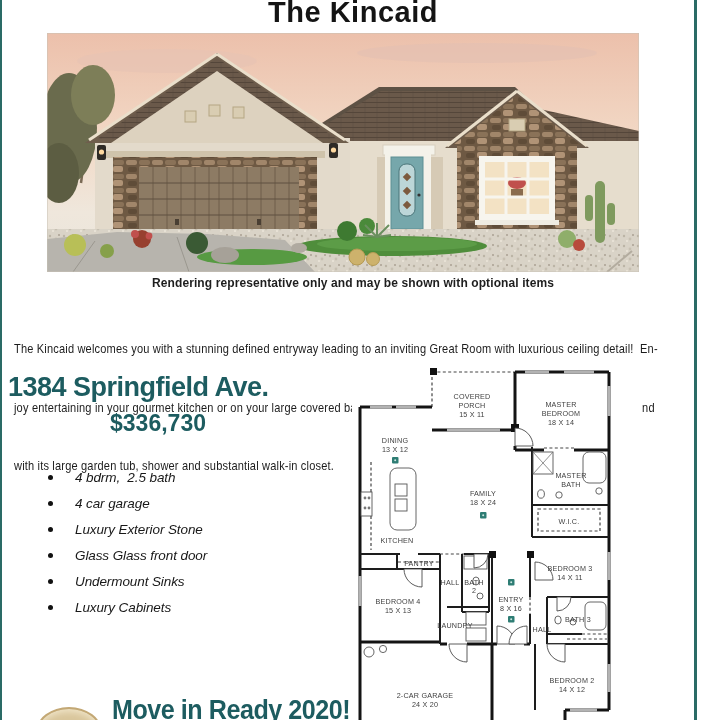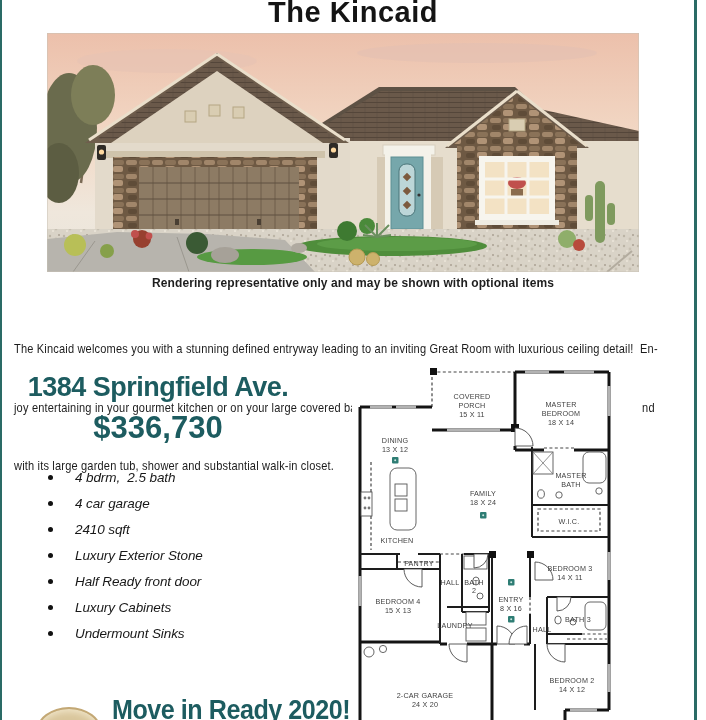--- a/index.html
+++ b/index.html
@@ -18,26 +18,26 @@
   .caption{
     position:absolute;top:276px;left:0;width:706px;text-align:center;
     font-size:12px;font-weight:bold;color:#1e1e1e;letter-spacing:.1px;
   }
   .desc{
     position:absolute;top:300px;left:14px;width:800px;
     font-size:13px;color:#1c1c1c;line-height:19.5px;white-space:pre-wrap;
     transform:scaleX(.85);transform-origin:left top;letter-spacing:.2px;
   }
   .addr{
-    position:absolute;top:372px;left:8px;width:300px;text-align:center;
+    position:absolute;top:372px;left:8px;width:300px;text-align:left;
     font-size:27px;font-weight:bold;color:#1d5c60;letter-spacing:-.5px;
   }
   .price{
     position:absolute;top:410px;left:8px;width:300px;text-align:center;
-    font-size:31px;font-weight:bold;color:#1d5c60;
+    font-size:23px;font-weight:bold;color:#1d5c60;
   }
   .features{
     position:absolute;top:452px;left:36px;margin:12px;padding:0;list-style:none;font-style:italic;
   }
   .features li{
     height:26px;display:flex;align-items:center;
     font-size:13.5px;color:#181818;white-space:pre-wrap;letter-spacing:-.1px;
   }
   .features .dot{
     width:5px;height:5px;border-radius:50%;background:#111;
@@ -243,25 +243,24 @@
   <div>joy entertaining in your gourmet kitchen or on your large covered back patio.  The lavish Master Suite will leave you spellbound</div>
   <div>with its large garden tub, shower and substantial walk-in closet.</div>
 </div>
 
 <div class="addr">1384 Springfield Ave.</div>
 <div class="price">$336,730</div>
 
 <ul class="features">
   <li><span class="dot"></span><span>4 bdrm,  2.5 bath</span></li>
   <li><span class="dot"></span><span>4 car garage</span></li>
-  <li><span class="dot"></span><span>2410 sqft</span></li>
   <li><span class="dot"></span><span>Luxury Exterior Stone</span></li>
-  <li><span class="dot"></span><span>Half Ready front door</span></li>
+  <li><span class="dot"></span><span>Glass Glass front door</span></li>
+  <li><span class="dot"></span><span>Undermount Sinks</span></li>
   <li><span class="dot"></span><span>Luxury Cabinets</span></li>
-  <li><span class="dot"></span><span>Undermount Sinks</span></li>
 </ul>
 
 <svg class="floorplan" viewBox="0 0 290 358">
   <rect x="0" y="0" width="290" height="358" fill="#ffffff"></rect>
 
   <path class="dash" d="M80 45 V10 M80 10 H163"></path>
   <rect x="78" y="6" width="7" height="7" fill="#111"></rect>
 
   <path class="wallT" d="M8 45 H80"></path>
   <path class="wallT" d="M163 10 H257"></path>

